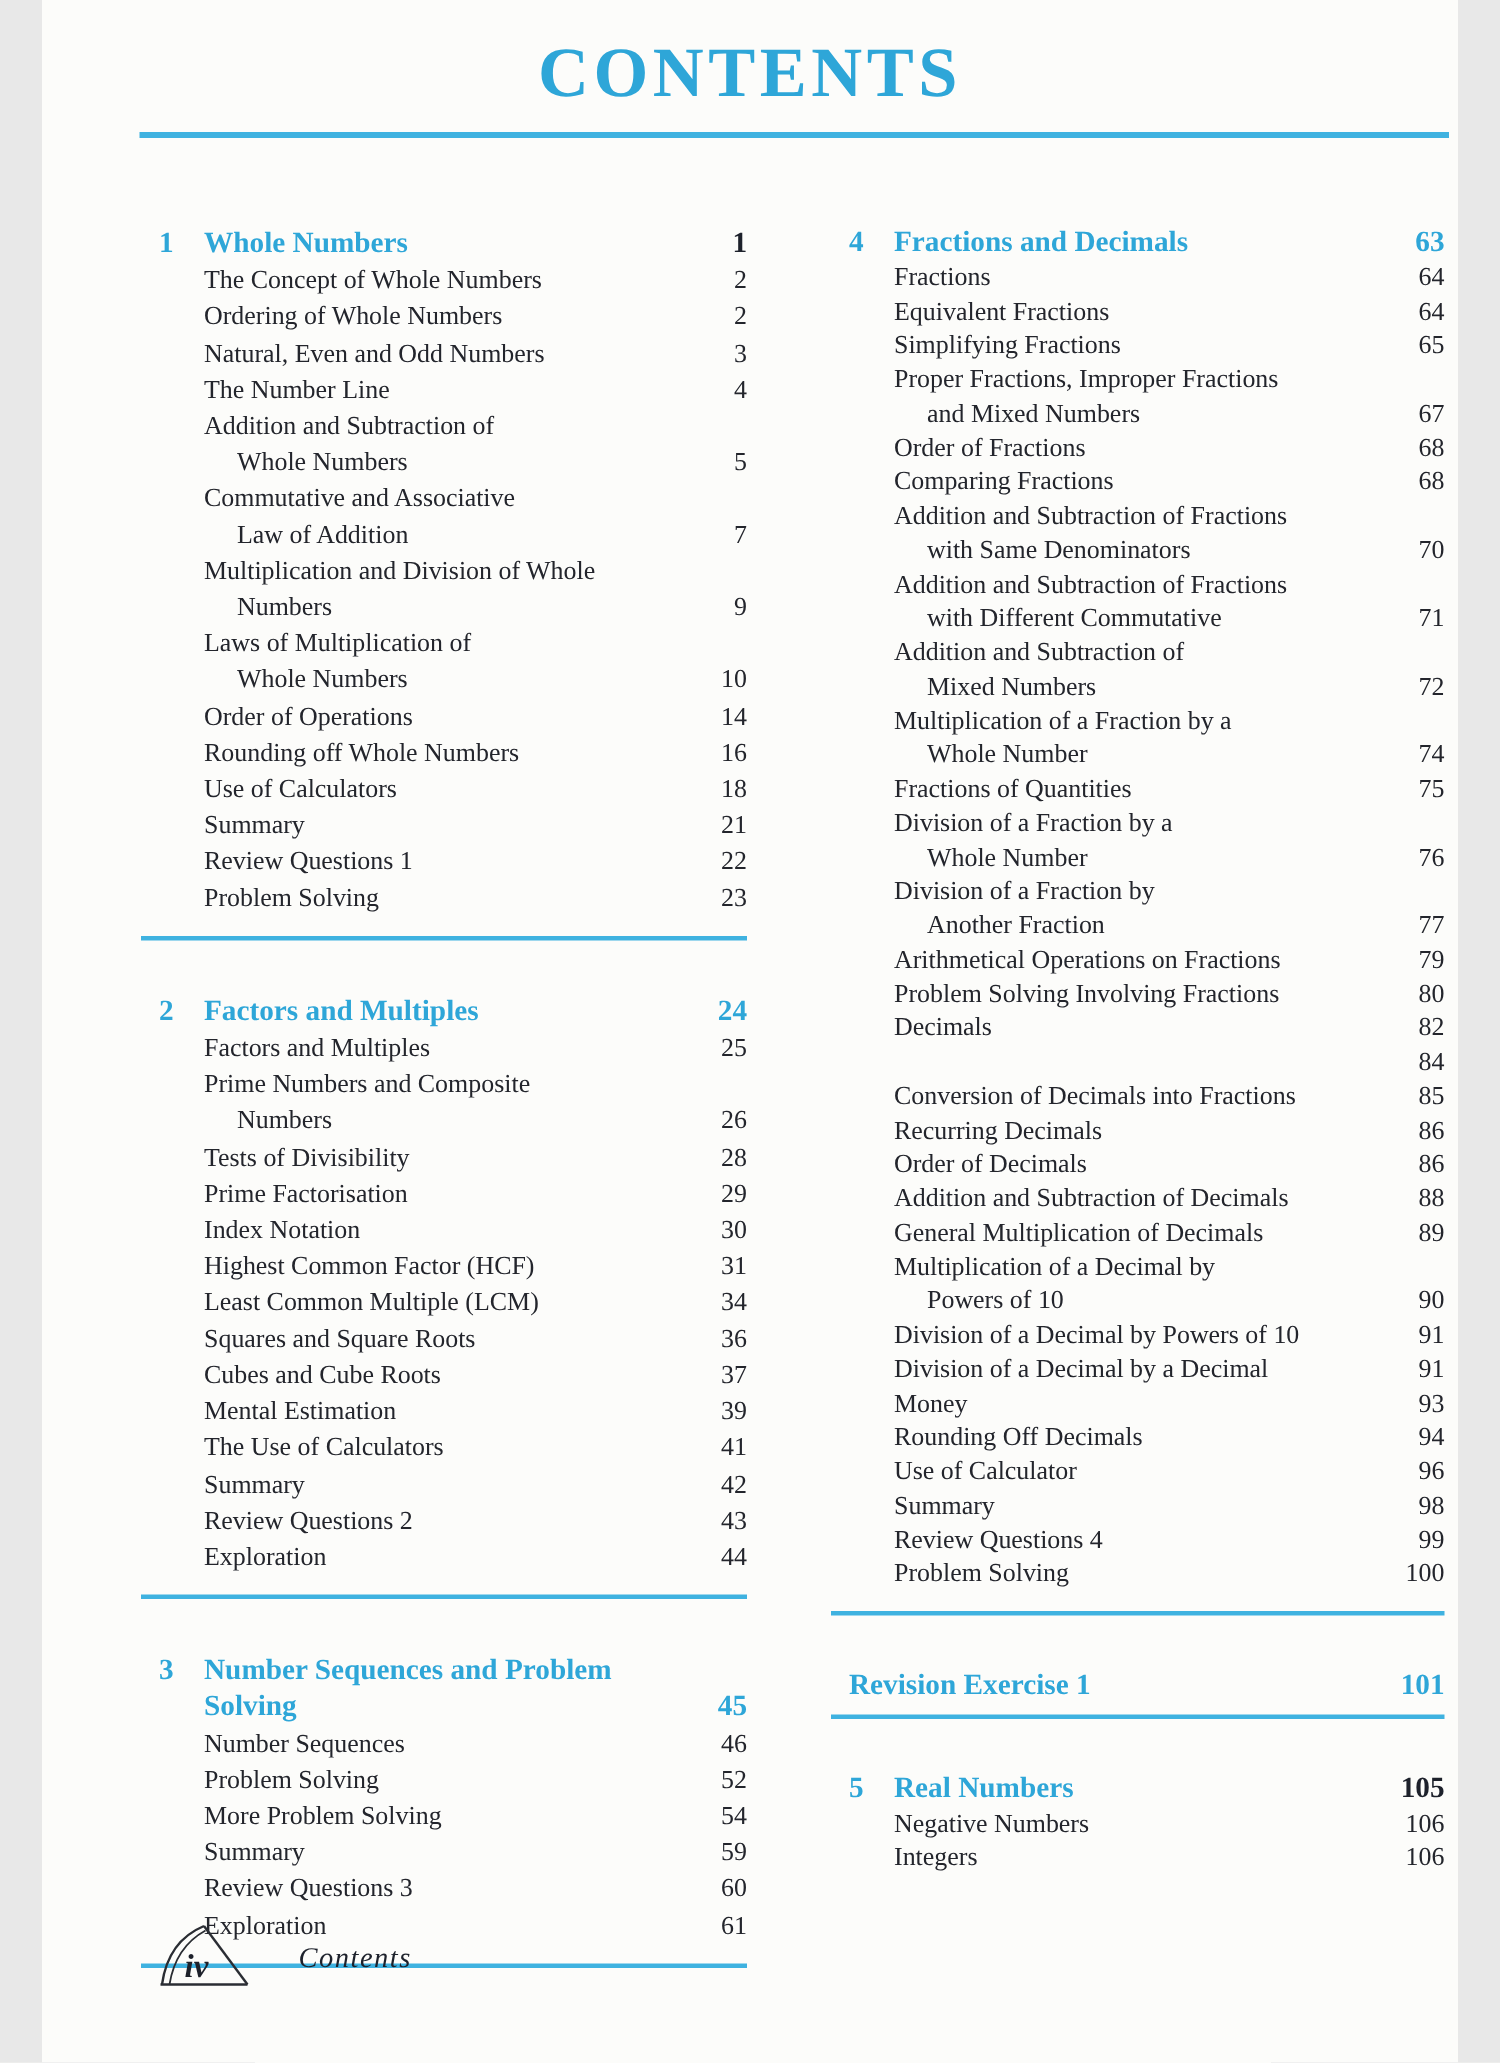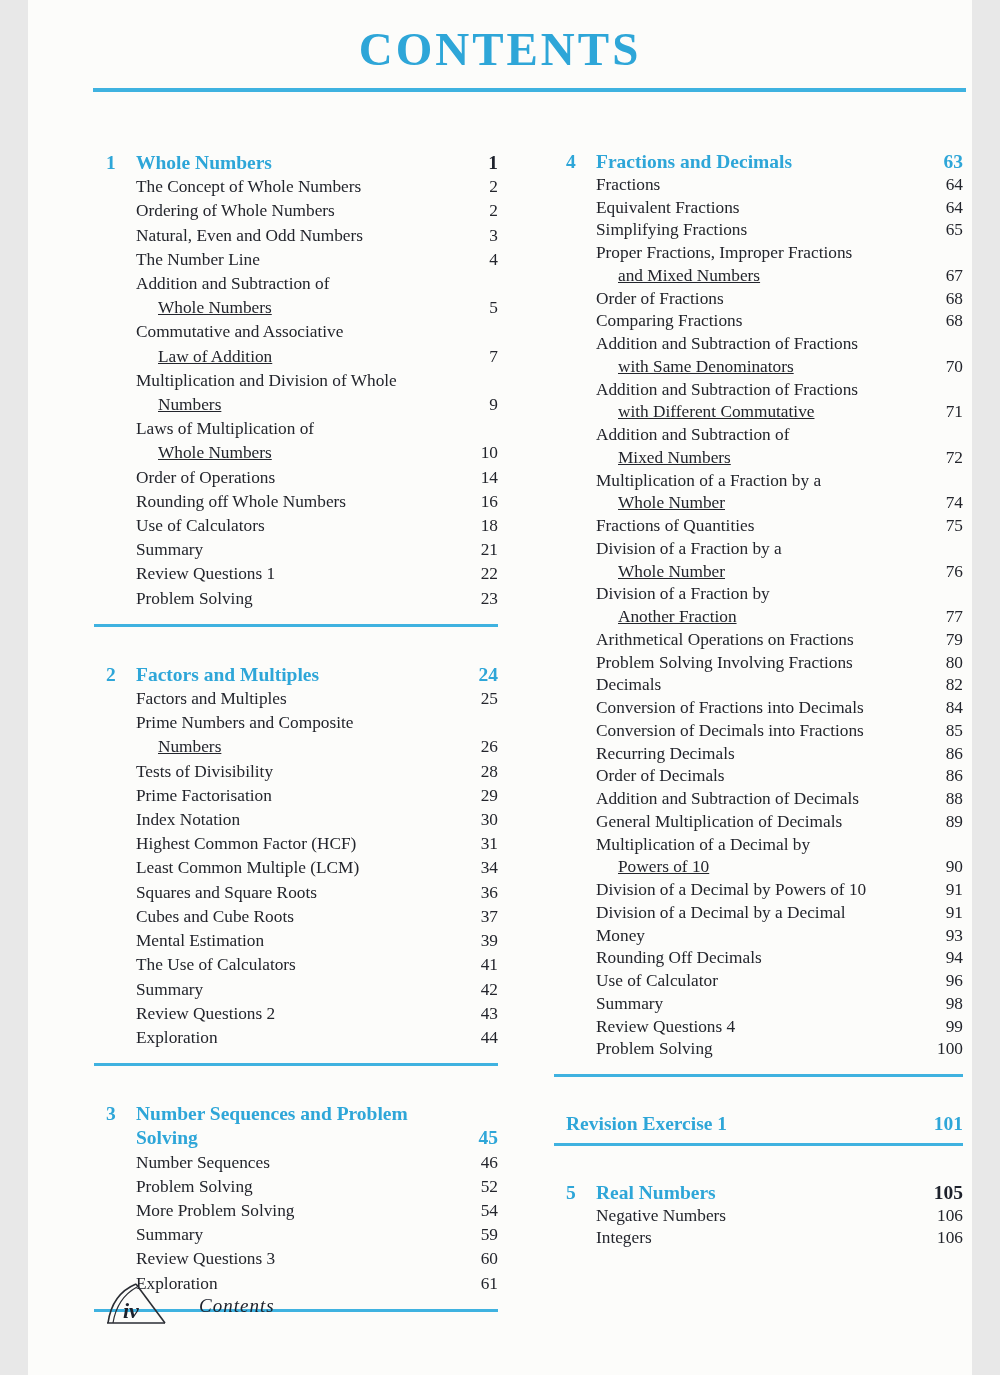--- a/index.html
+++ b/index.html
@@ -36,21 +36,21 @@
     position:absolute;left:0;top:0;
     color:var(--accent);font-weight:bold;font-size:19.5px;line-height:var(--lh);
   }
   .row{display:flex;line-height:var(--lh);}
   .head-row{color:var(--accent);font-weight:bold;font-size:19.5px;}
   .pg{margin-left:auto;white-space:nowrap;padding-left:8px;}
   .head-pg.accent-pg{color:var(--accent);}
   .head-pg.dark-pg{color:var(--ink-strong);}
   .entry-row{font-size:17.3px;color:var(--ink);}
   .entry-row .pg{font-weight:normal;}
-  .cont .txt{padding-left:22px;text-decoration:underline;}
+  .cont .txt{padding-left:22px;}
   .divider{
     height:3px;background:var(--rule);
     margin:13px 0 36px -12px;
   }
   .rev-rule{margin:7px 0 36px -12px;}
   .revision{padding-left:0;text-align:center;}
   .footer{position:absolute;left:75px;top:1281px;display:flex;align-items:flex-start;}
   .logo{width:82px;height:46px;}
   .logo text{
     font-family:"Liberation Serif", serif;
@@ -336,21 +336,20 @@
         </div>
         <div class="row entry-row">
           <span class="txt">Problem Solving Involving Fractions</span>
           <span class="pg">80</span>
         </div>
         <div class="row entry-row">
           <span class="txt">Decimals</span>
           <span class="pg">82</span>
         </div>
         <div class="row entry-row">
-          <span class="txt">Conversion of Fractions into Decimals</span>
           <span class="pg">84</span>
         </div>
         <div class="row entry-row">
           <span class="txt">Conversion of Decimals into Fractions</span>
           <span class="pg">85</span>
         </div>
         <div class="row entry-row">
           <span class="txt">Recurring Decimals</span>
           <span class="pg">86</span>
         </div>

